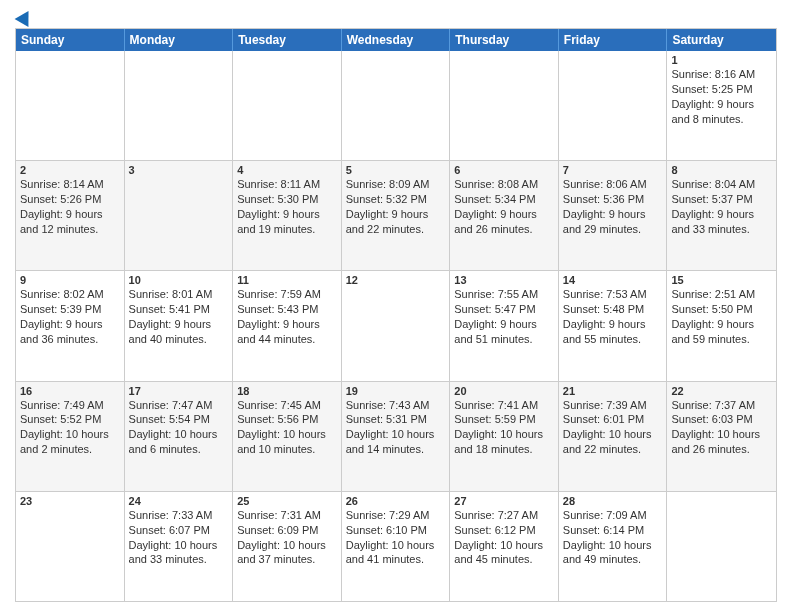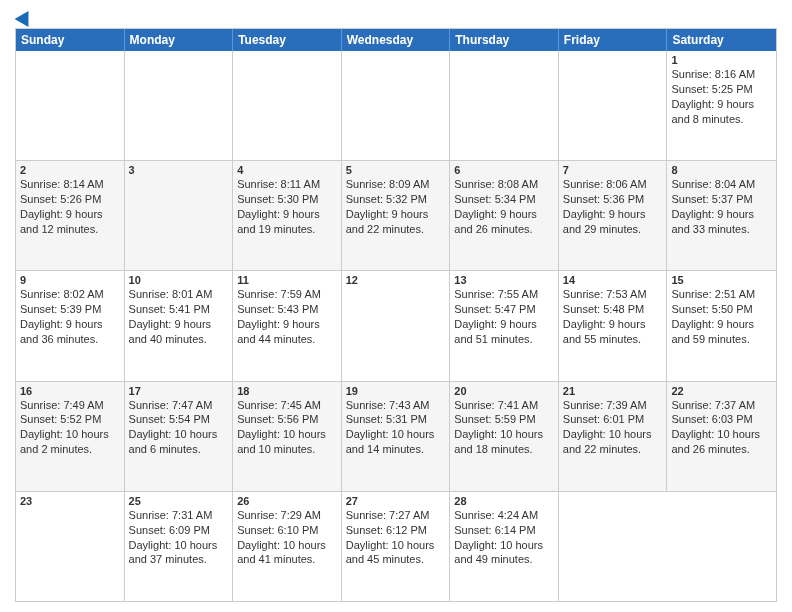--- a/index.html
+++ b/index.html
@@ -281,40 +281,46 @@
             <div class="day-info">Sunrise: 7:37 AM
 Sunset: 6:03 PM
 Daylight: 10 hours and 26 minutes.</div>
           </div>
         </div>
         <div class="cal-week">
           <div class="cal-cell">
             <span class="day-num">23</span>
           </div>
           <div class="cal-cell">
+            <span class="day-num">24</span>
+            <div class="day-info">Sunrise: 7:33 AM
+Sunset: 6:07 PM
+Daylight: 10 hours and 33 minutes.</div>
+          </div>
+          <div class="cal-cell">
             <span class="day-num">25</span>
             <div class="day-info">Sunrise: 7:31 AM
 Sunset: 6:09 PM
 Daylight: 10 hours and 37 minutes.</div>
           </div>
           <div class="cal-cell">
             <span class="day-num">26</span>
             <div class="day-info">Sunrise: 7:29 AM
 Sunset: 6:10 PM
 Daylight: 10 hours and 41 minutes.</div>
           </div>
           <div class="cal-cell">
             <span class="day-num">27</span>
             <div class="day-info">Sunrise: 7:27 AM
 Sunset: 6:12 PM
 Daylight: 10 hours and 45 minutes.</div>
           </div>
           <div class="cal-cell">
             <span class="day-num">28</span>
-            <div class="day-info">Sunrise: 4:24 AM
+            <div class="day-info">Sunrise: 7:09 AM
 Sunset: 6:14 PM
 Daylight: 10 hours and 49 minutes.</div>
           </div>
           <div class="cal-cell empty"></div>
         </div>
       </div>
   </div>
 </div>
 
 </body></html>

